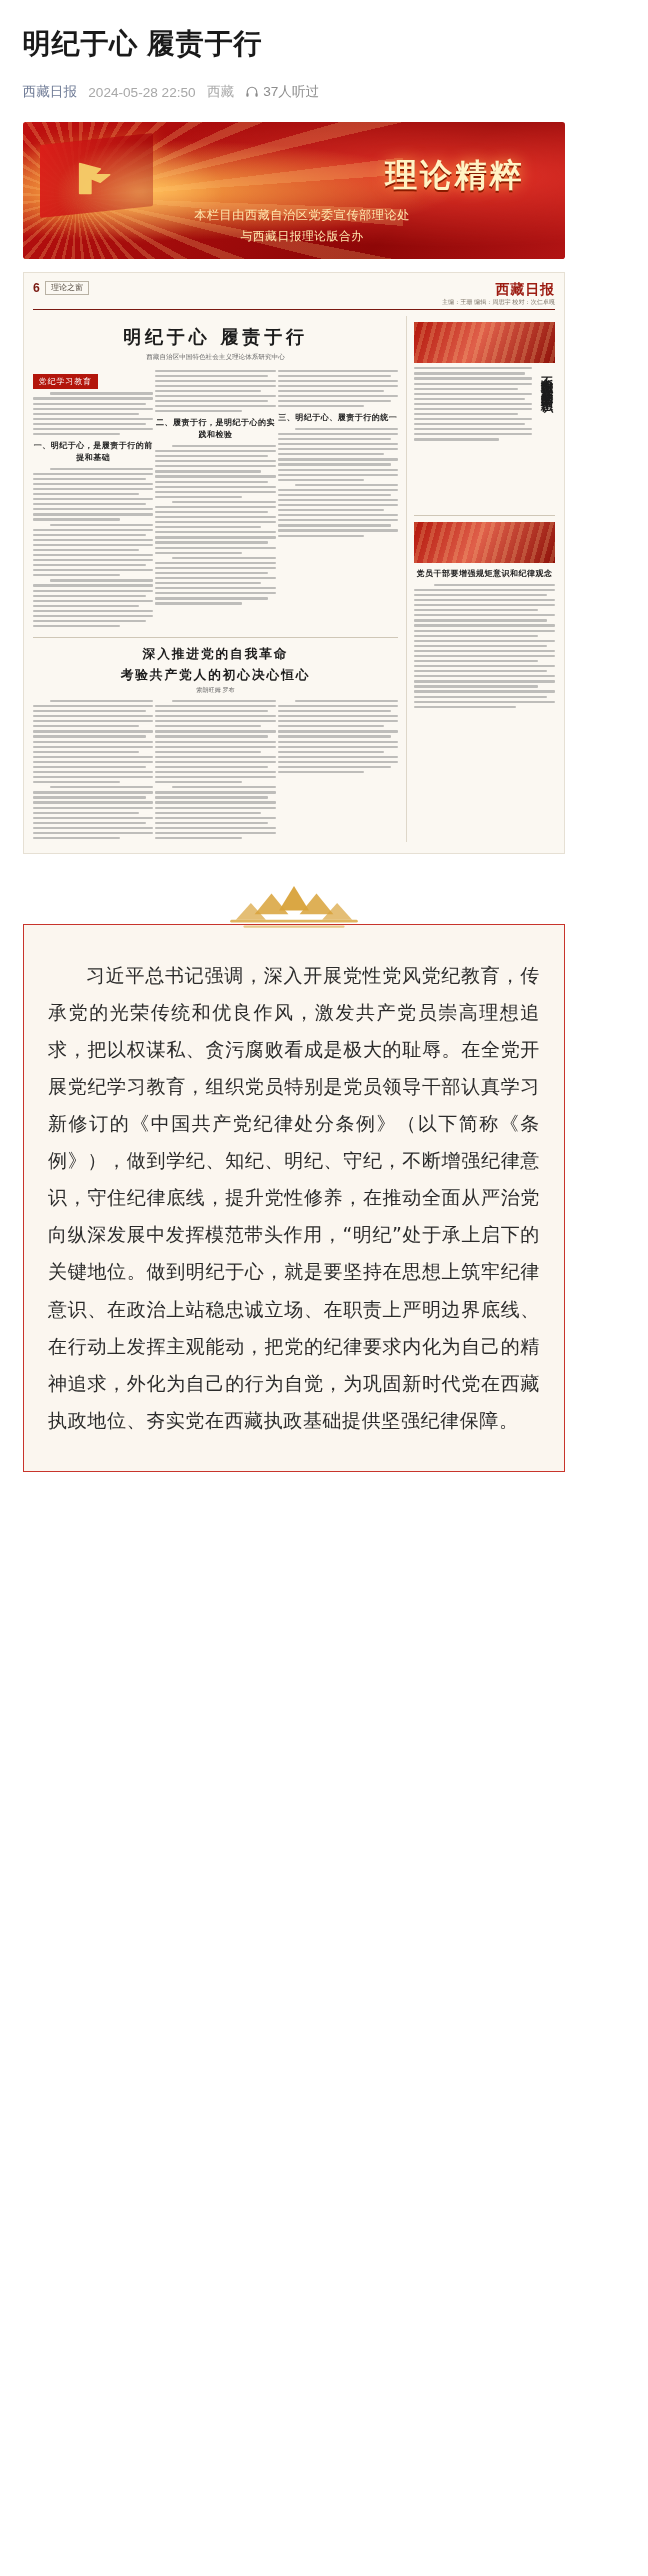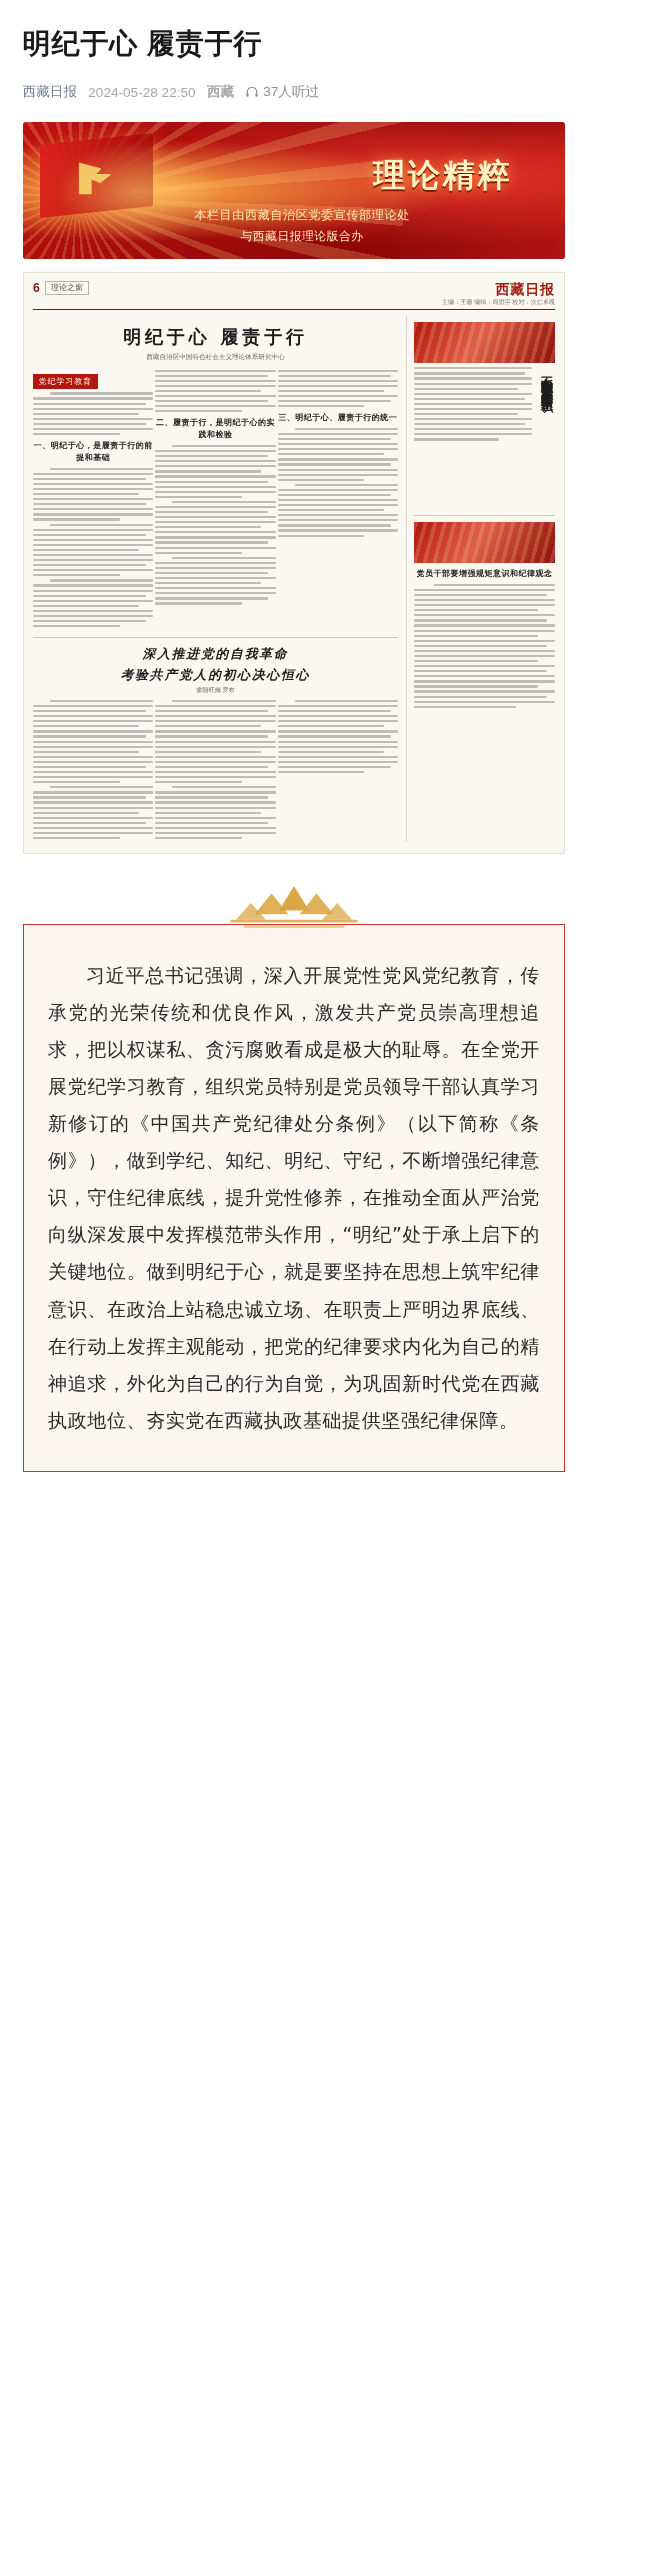--- a/index.html
+++ b/index.html
@@ -39,21 +39,21 @@
     align-items: center;
     font-size: 13.6px;
     color: #9a9a9a;
     gap: 11.3px;
     margin-bottom: 3.8px;
   }
   .meta-source {
     color: #6f7b96;
   }
   .meta-date { color: #a8a8a8; }
-  .meta-region { color: #a8a8a8; font-weight: bold; }
+  .meta-region { color: #a8a8a8; }
   .meta-listen {
     display: flex;
     align-items: center;
     gap: 3.8px;
     color: #8d8d8d;
   }
   .headphone-icon svg { display: block; }
 
   
   .follow-wrap {
@@ -133,21 +133,21 @@
     top: 17px;
     width: 113px;
     height: 73px;
     background: linear-gradient(100deg, rgba(220,30,25,.95), rgba(160,10,10,.7));
     transform: skewY(-6deg);
     border-radius: 1.9px;
     box-shadow: 0 0 17px rgba(255,170,60,.35);
   }
   .banner-title {
     position: absolute;
-    right: 53px;
+    right: 41px;
     top: 32px;
     font-family: "DejaVu Serif", "Liberation Serif", serif;
     font-size: 32px;
     font-weight: 700;
     letter-spacing: 2.8px;
     color: #fff3c4;
     text-shadow: 0 1.9px 0 #8a1b00, 0 0 15px rgba(255,190,80,.8);
   }
   .banner-sub {
     position: absolute;
@@ -271,21 +271,20 @@
   }
   .headline2 {
     text-align: center;
     font-family: "DejaVu Serif", "Liberation Serif", serif;
     font-size: 12.7px;
     font-weight: 700;
     color: #1c1c1c;
     letter-spacing: 1.9px;
     line-height: 1.5;
     margin-bottom: 1.9px;
-    font-style: italic;
   }
   .byline2 {
     text-align: center;
     font-size: 6.1px;
     color: #6a6a6a;
     margin-bottom: 4.7px;
   }
   
   .lines {
     display: block;

